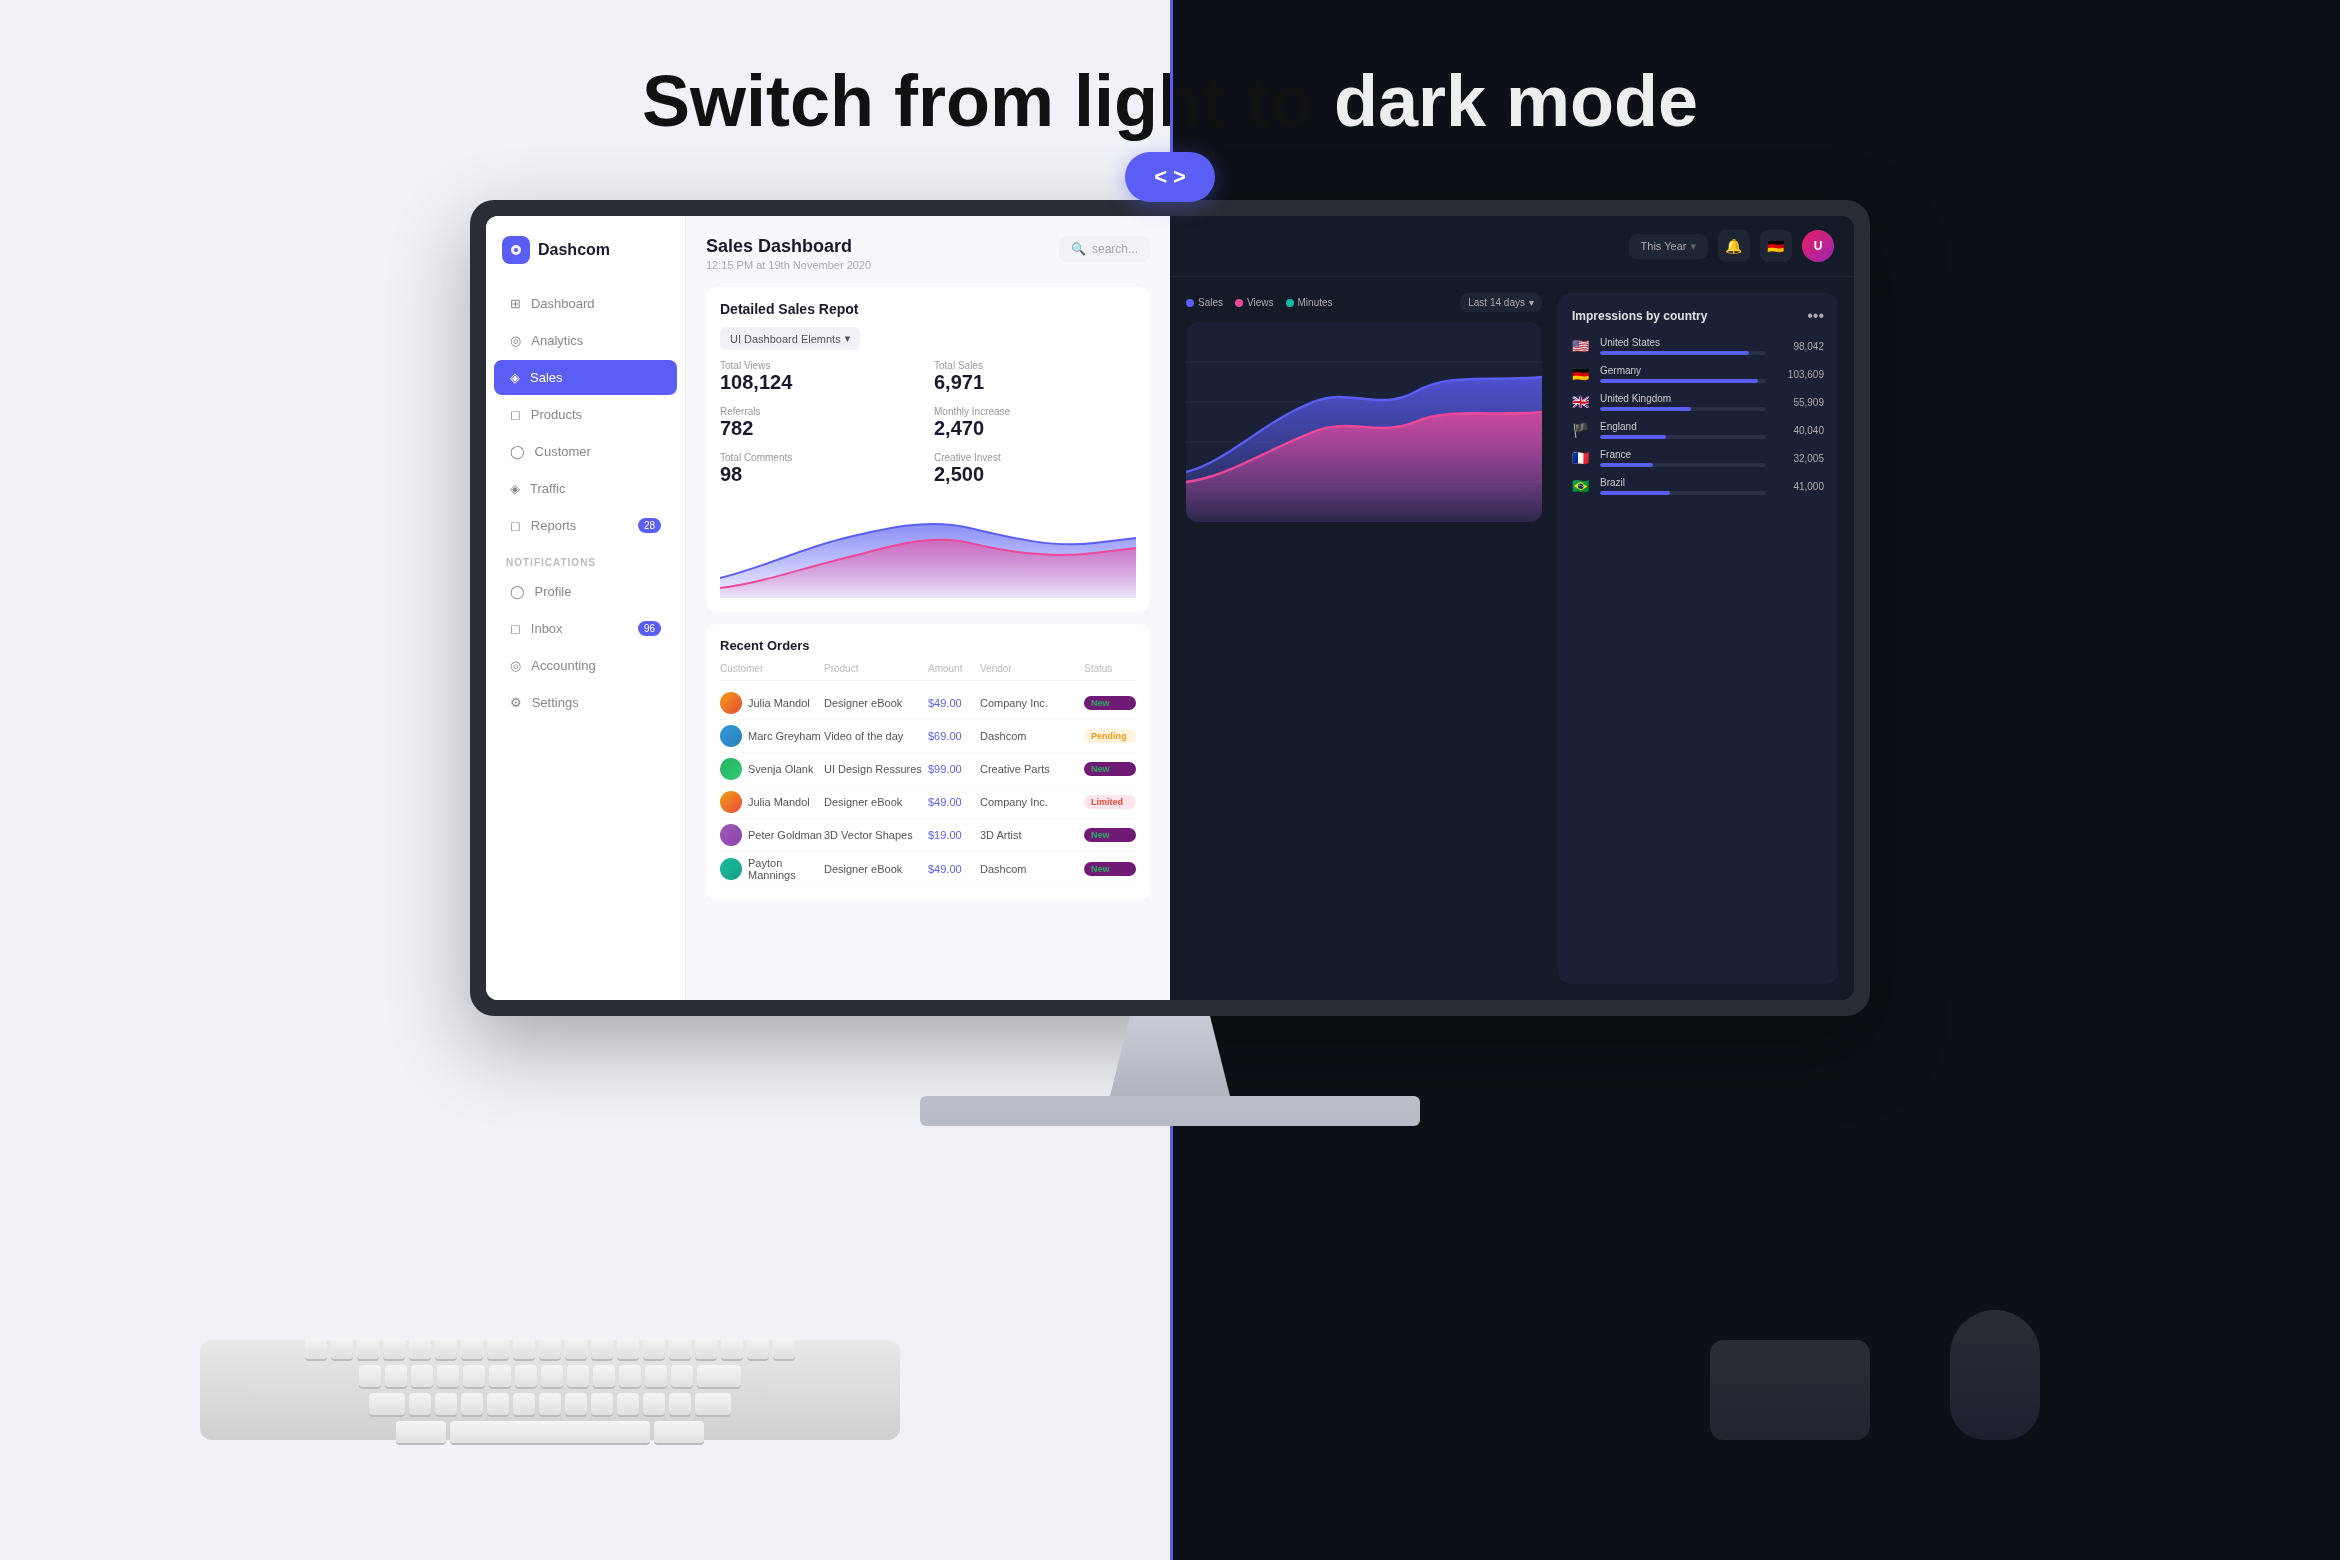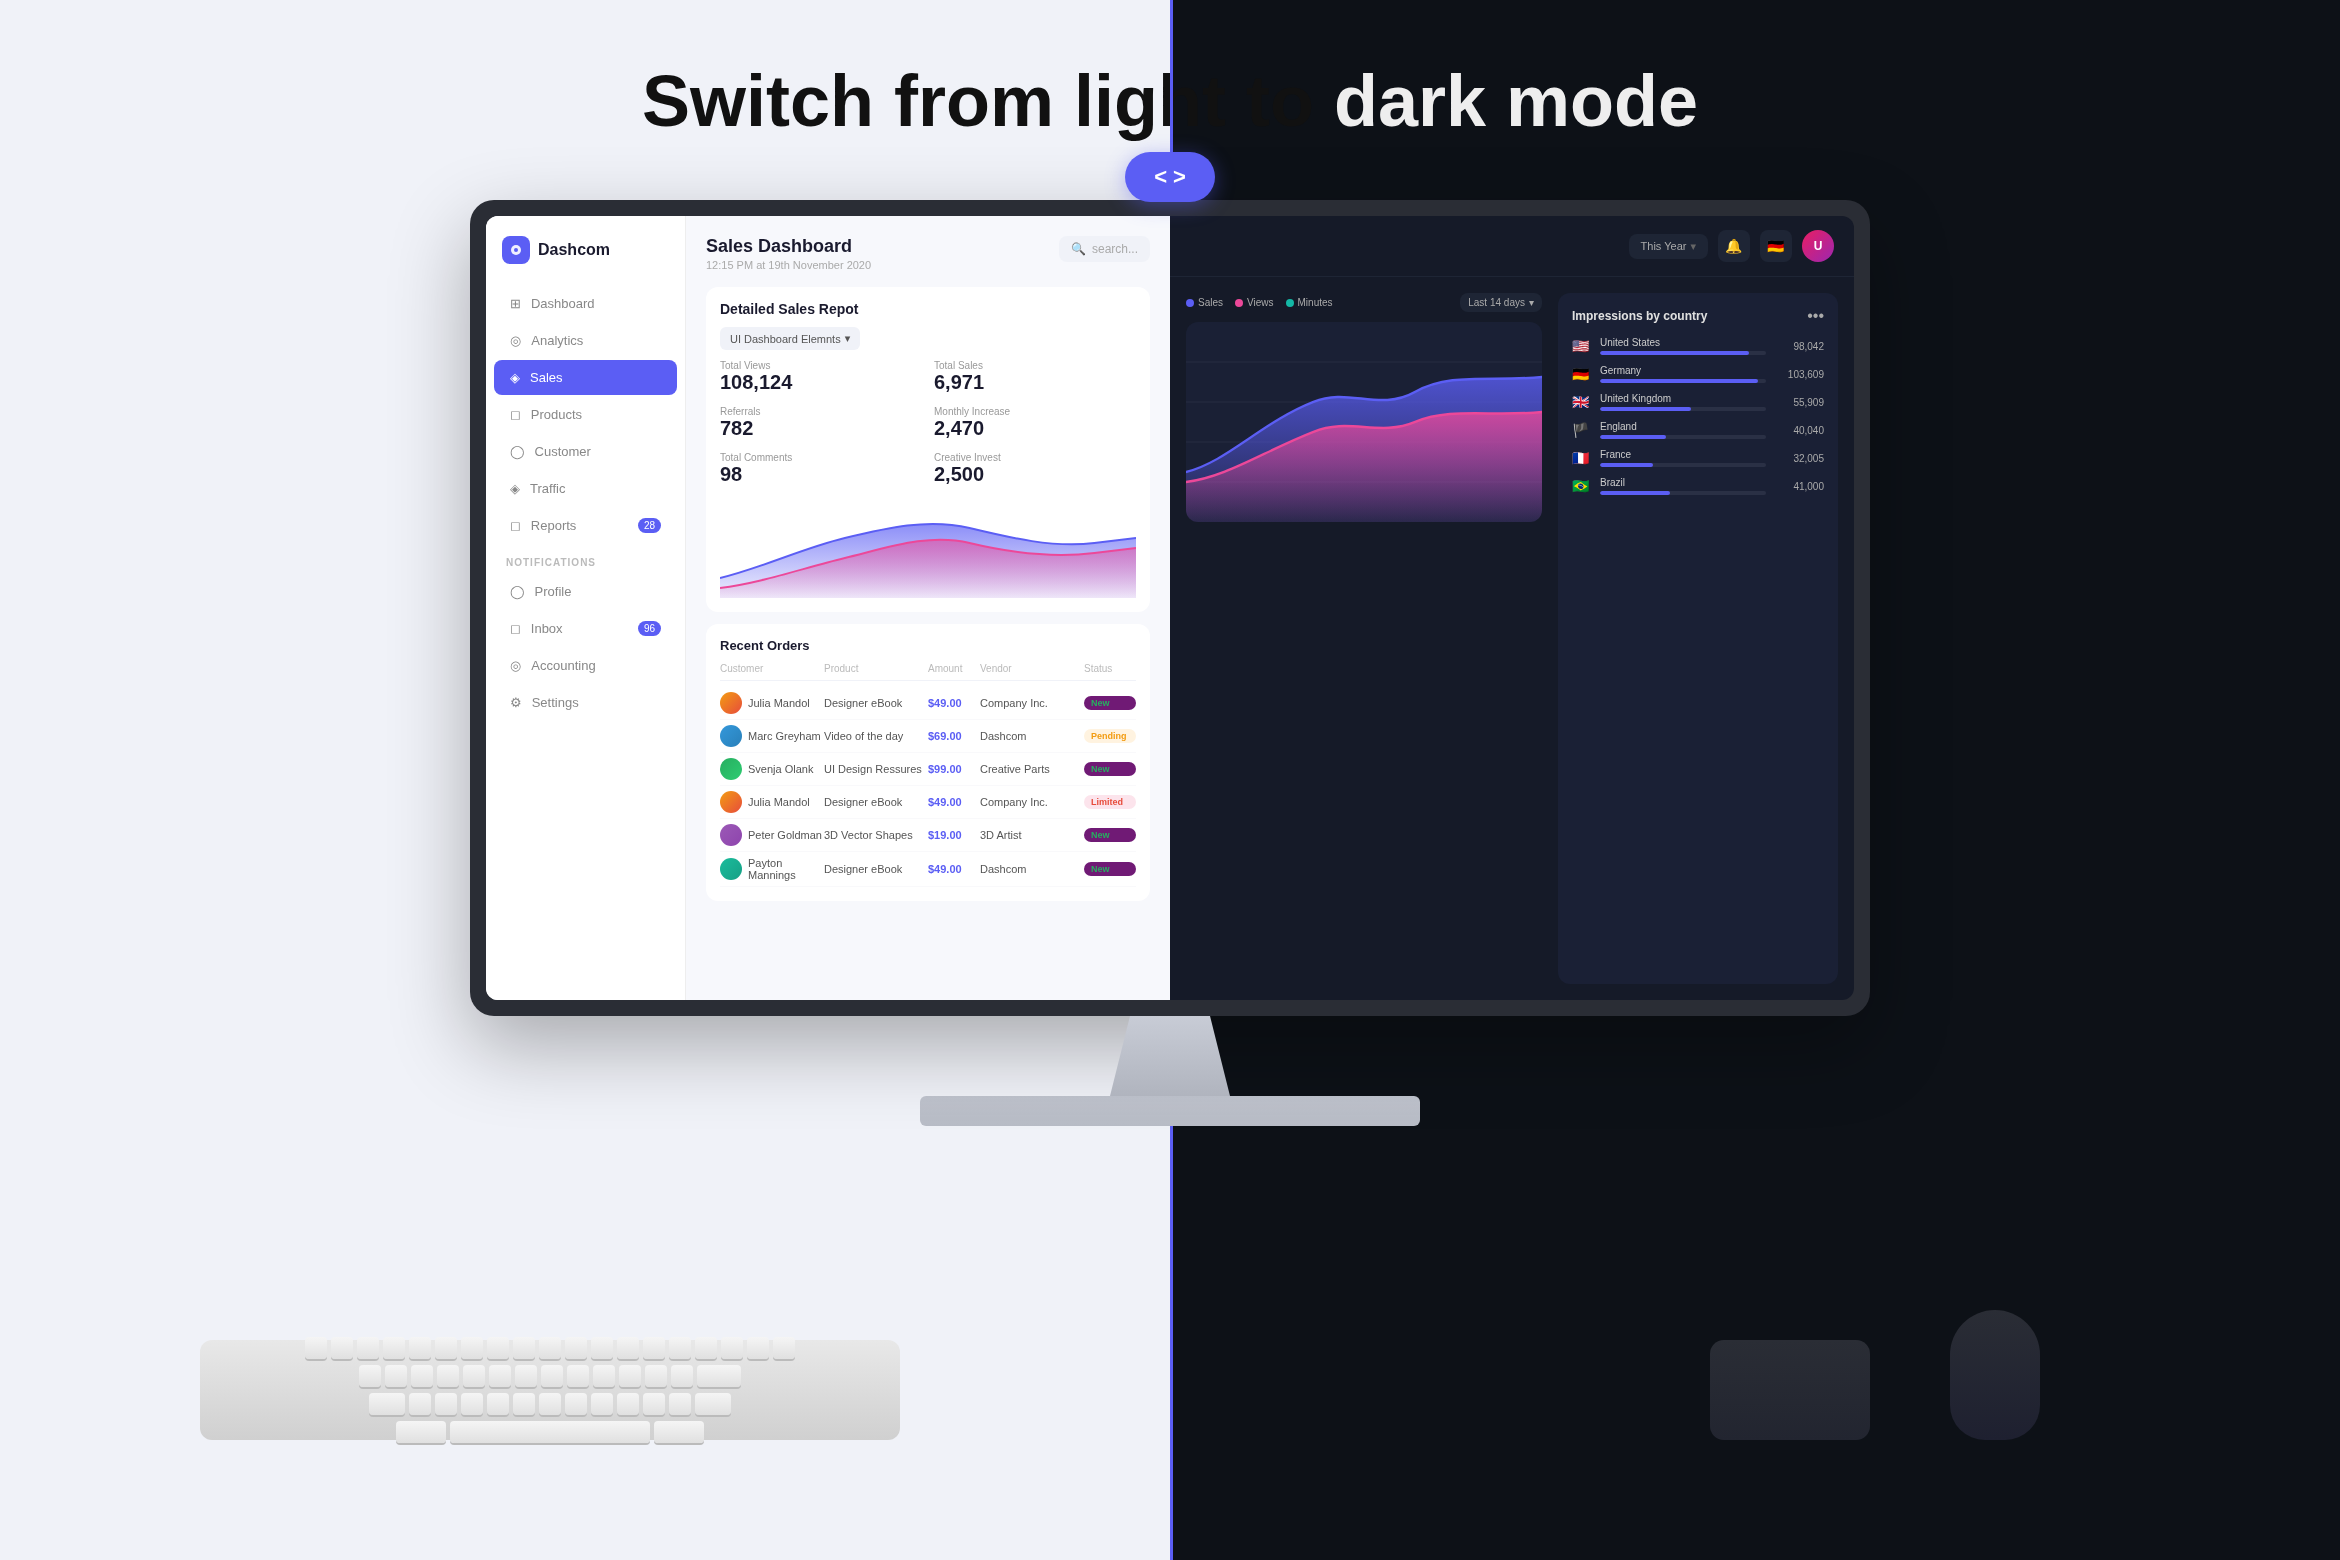--- a/index.html
+++ b/index.html
@@ -299,21 +299,21 @@
     .status-badge {
       display: inline-block;
       padding: 2px 7px;
       border-radius: 10px;
       font-size: 9px;
       font-weight: 600;
     }
     .status-new { background: #701a75; color: #27ae60; }
     .status-pending { background: #fff3e0; color: #f39c12; }
     .status-limited { background: #fce4ec; color: #e74c3c; }
-    .amount { color: #5b5ef4; font-weight: 700; }
+    .amount { color: #5b5ef4; font-weight: 400; }
 
     
     .dashboard-dark {
       width: 50%;
       height: 100%;
       background: #151a28;
       display: flex;
       flex-direction: column;
     }
 

